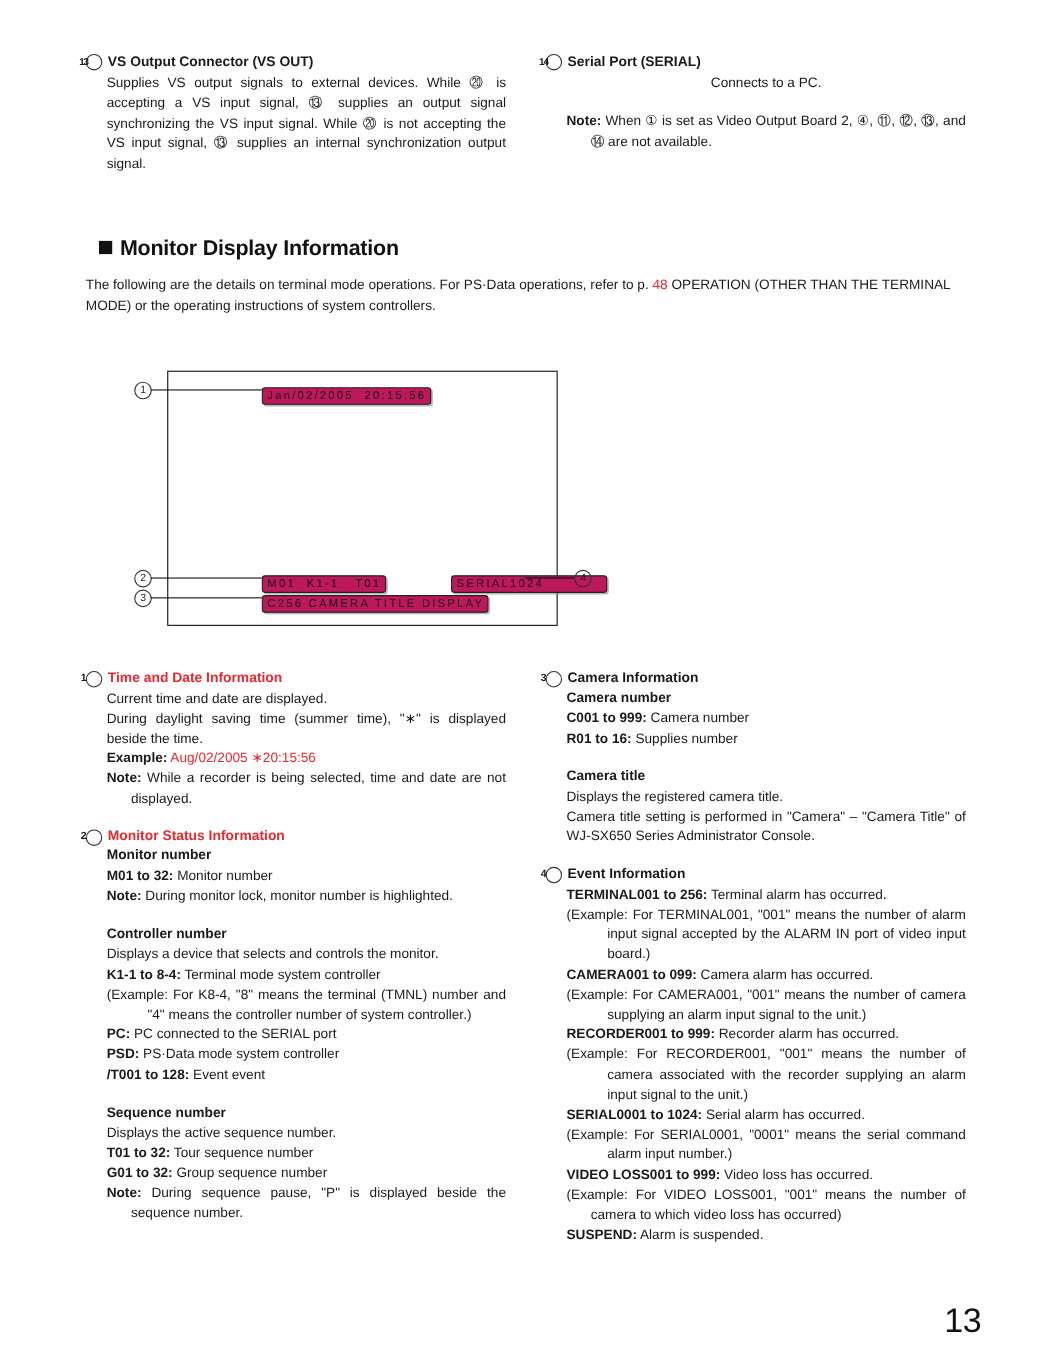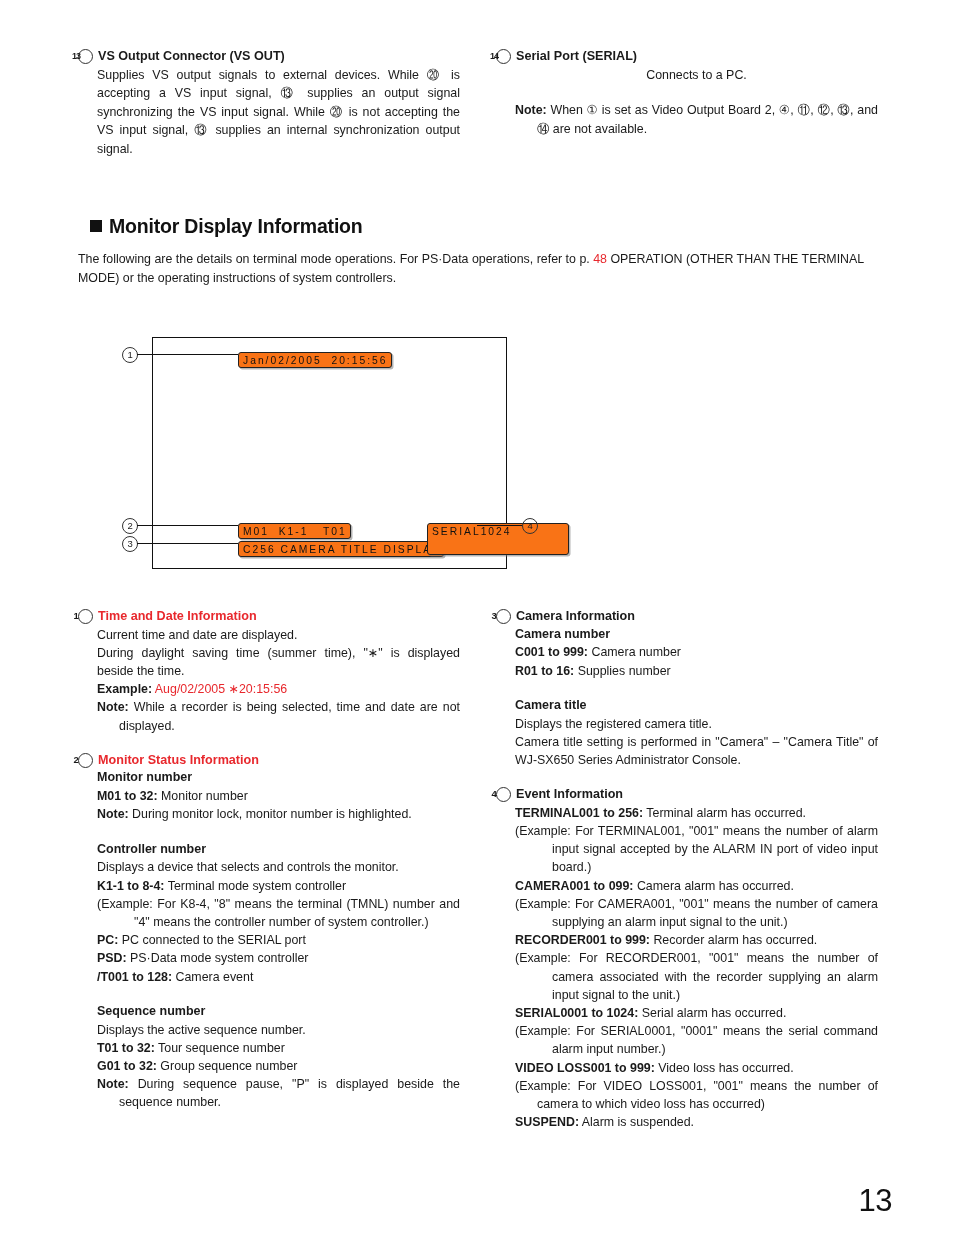--- a/index.html
+++ b/index.html
@@ -109,35 +109,35 @@
     left: 74px; top: 5px;
     width: 355px; height: 232px;
     border: 1.6px solid #111;
     box-sizing: border-box;
     background: #fff;
   }
   .osd-box {
     position: absolute;
     border: 1.2px solid #222;
     border-radius: 3px;
-    background: #f97316;
+    background: #be185d;
     box-shadow: 1.5px 1.5px 0 rgba(120,120,120,0.55);
     font-family: "Liberation Sans", sans-serif;
     font-size: 10.3px;
     letter-spacing: 2.0px;
     line-height: 14px;
     padding: 1px 3px 1px 4px;
     color: #111;
     white-space: pre;
     box-sizing: border-box;
   }
   .osd-time   { left: 85px;  top: 14px;  height: 16px; }
   .osd-status { left: 85px;  top: 185px; height: 16px; }
   .osd-title  { left: 85px;  top: 203px; height: 16px; }
-  .osd-event  { left: 274px; top: 185px; height: 32px; width: 142px; }
+  .osd-event  { left: 257px; top: 185px; height: 16px; width: 142px; }
 
   .callout {
     position: absolute;
     font-size: 0;
   }
   .callout .cnum {
     position: absolute;
     width: 14px; height: 14px;
     line-height: 13px;
     font-size: 9.5px;
@@ -305,21 +305,21 @@
         <span class="b">K1-1 to 8-4:</span><span> Terminal mode system controller</span>
       </div>
       <div class="ln hang3">(Example: For K8-4, "8" means the terminal (TMNL) number and "4" means the controller number of system controller.)</div>
       <div class="ln">
         <span class="b">PC:</span><span> PC connected to the SERIAL port</span>
       </div>
       <div class="ln">
         <span class="b">PSD:</span><span> PS·Data mode system controller</span>
       </div>
       <div class="ln">
-        <span class="b">/T001 to 128:</span><span> Camera event</span>
+        <span class="b">/T001 to 128:</span><span> Event event</span>
       </div>
 
       <div class="gap"></div>
 
       <div class="lvl2-head">Sequence number</div>
       <div class="ln">Displays the active sequence number.</div>
       <div class="ln">
         <span class="b">T01 to 32:</span><span> Tour sequence number</span>
       </div>
       <div class="ln">

